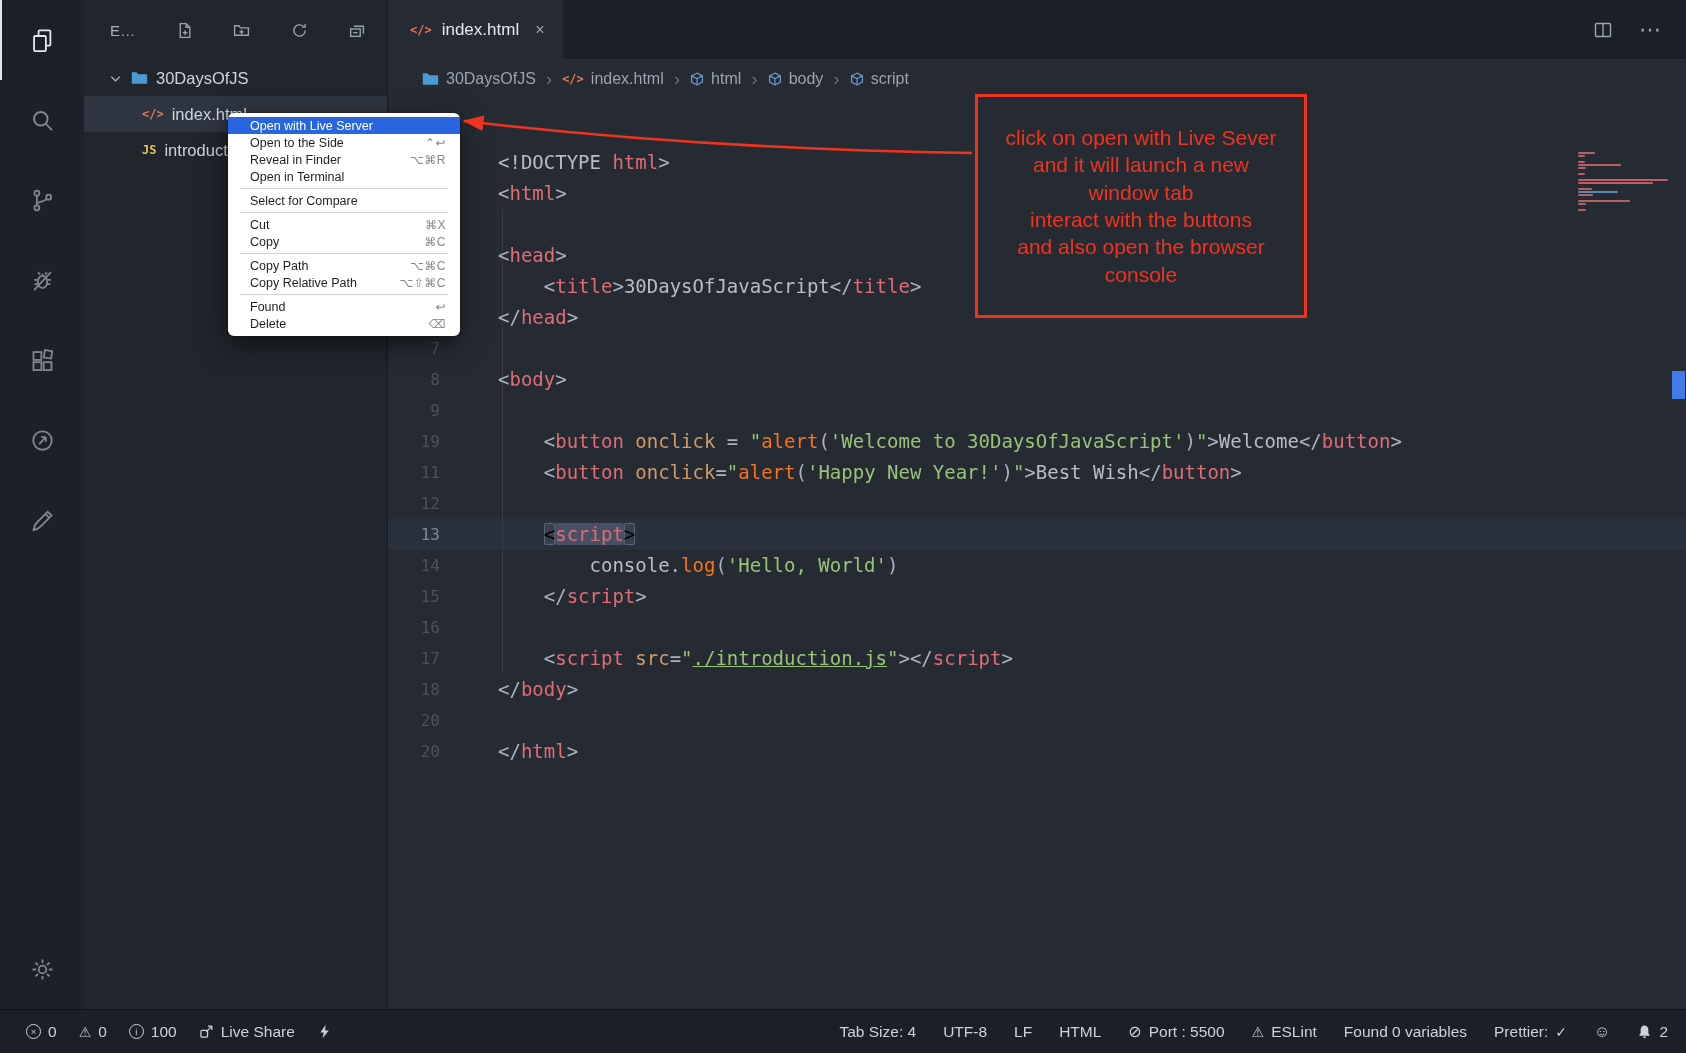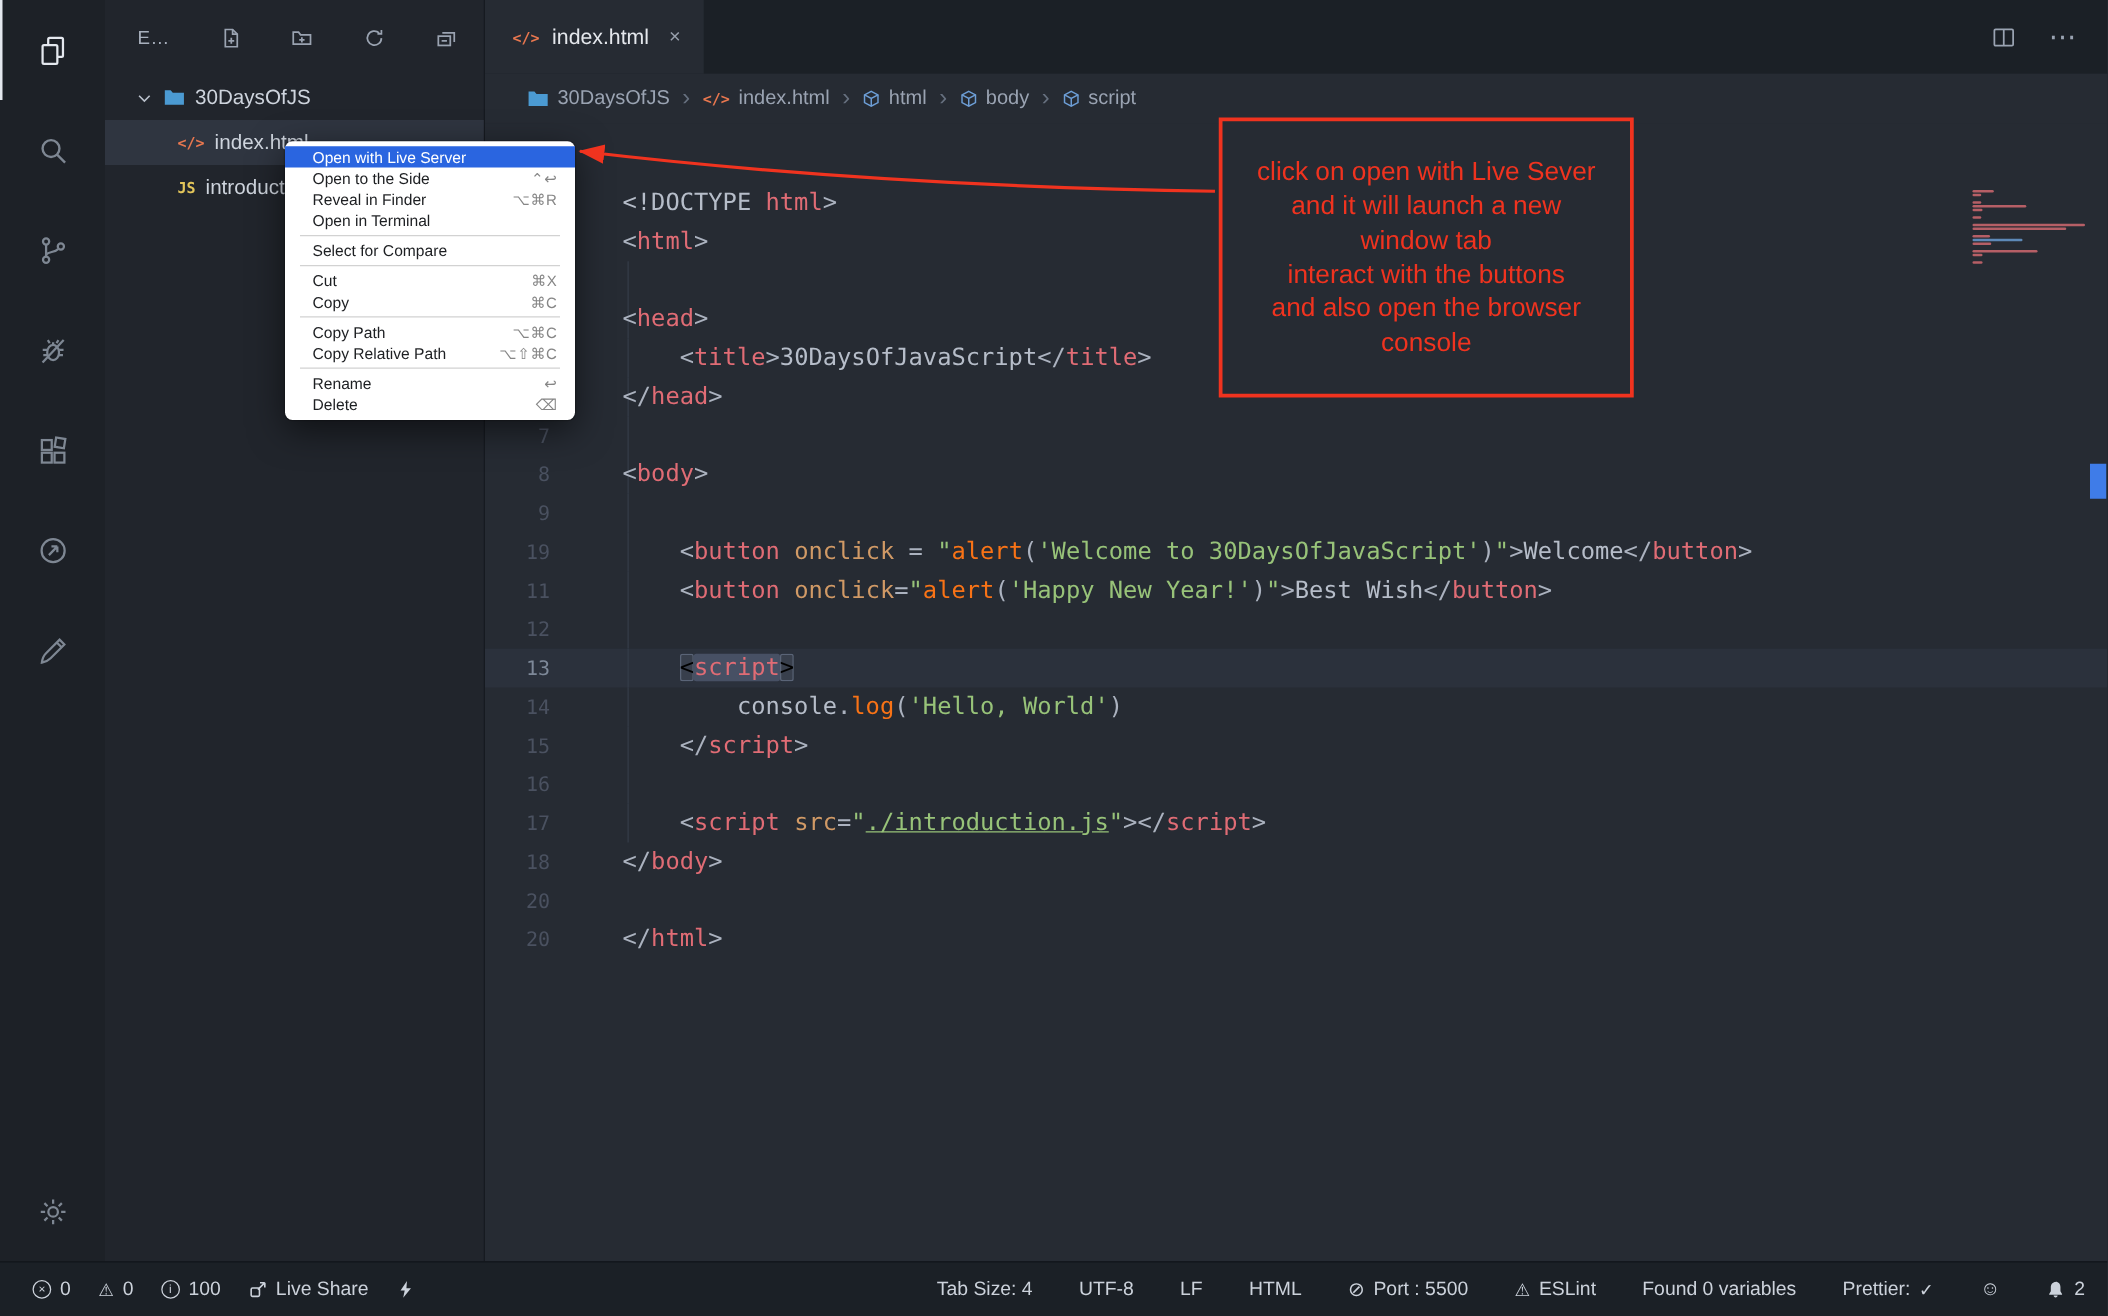--- a/index.html
+++ b/index.html
@@ -75,21 +75,21 @@
   .menu-item.selected .menu-shortcut { color:#dfe7fb; }
   .menu-sep { height:1px; background:#d2d2d2; margin:3px 12px; }
 
   
   .annotation-box { position:absolute; left:975px; top:94px; width:332px; height:224px; border:3px solid #f0331f; z-index:30; display:flex; flex-direction:column; justify-content:center; align-items:center; color:#f0331f; font-size:21px; line-height:1.3; text-align:center; }
   .arrow-overlay { position:absolute; left:0; top:0; width:1686px; height:1053px; z-index:50; pointer-events:none; }
 
   
   .status-bar { position:absolute; left:0; right:0; bottom:0; height:44px; background:#1b2026; border-top:1px solid #10141a; display:flex; align-items:center; padding:0 18px 0 26px; font-size:15.5px; color:#ccd2db; z-index:6; }
   .sb-left { display:flex; gap:22px; align-items:center; }
-  .sb-right { margin-left:auto; display:flex; gap:37px; align-items:center; }
+  .sb-right { margin-left:auto; display:flex; gap:27px; align-items:center; }
   .sb-item { display:flex; align-items:center; gap:7px; cursor:pointer; white-space:nowrap; }
   .sic { display:inline-flex; align-items:center; justify-content:center; }
   .sic svg { width:15px; height:15px; display:block; }
   .circ { width:15px; height:15px; border:1.3px solid currentColor; border-radius:50%; font-size:9.5px; line-height:1; }
   .sic-warning { font-size:14px; }
   .sic-circle-slash { font-size:16px; }
   .sic-check { font-size:14px; }
   .sic-smiley { font-size:16px; }
 </style>
 </head>
@@ -405,21 +405,21 @@
       <div class="menu-item">
         <span class="menu-label">Copy Path</span>
         <span class="menu-shortcut">⌥⌘C</span>
       </div>
       <div class="menu-item">
         <span class="menu-label">Copy Relative Path</span>
         <span class="menu-shortcut">⌥⇧⌘C</span>
       </div>
       <div class="menu-sep"></div>
       <div class="menu-item">
-        <span class="menu-label">Rename</span>
+        <span class="menu-label">Found</span>
         <span class="menu-shortcut">↩</span>
       </div>
       <div class="menu-item">
         <span class="menu-label">Delete</span>
         <span class="menu-shortcut">⌫</span>
       </div>
     </div>
 
   <div class="annotation-box">
     <div>click on open with Live Sever</div>

